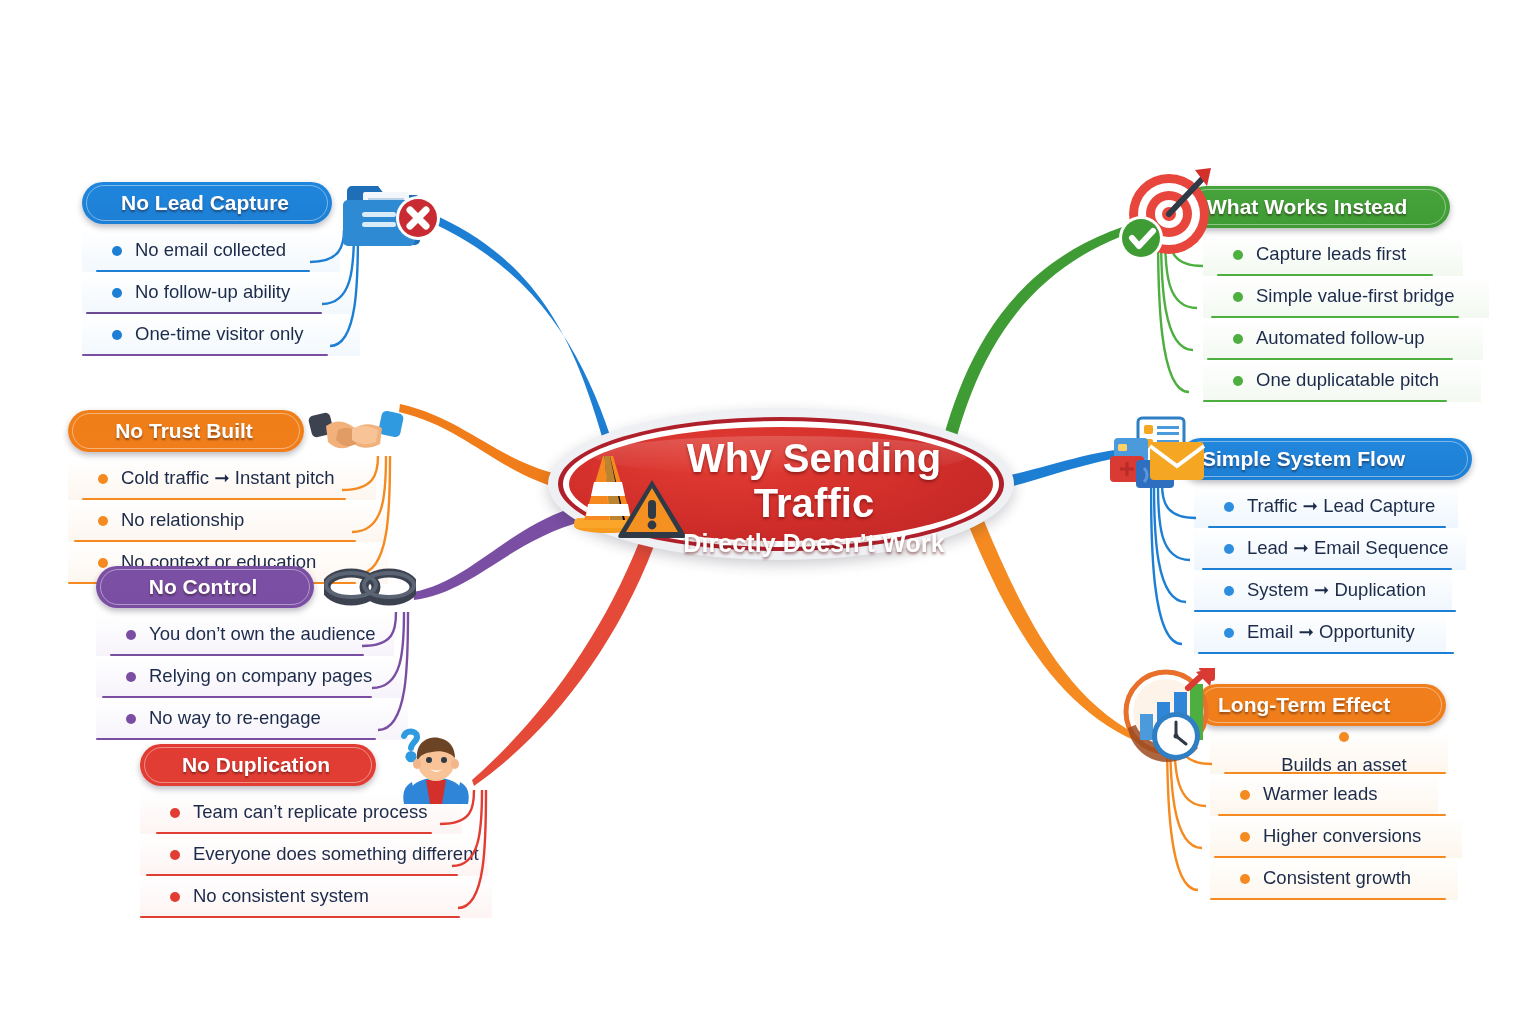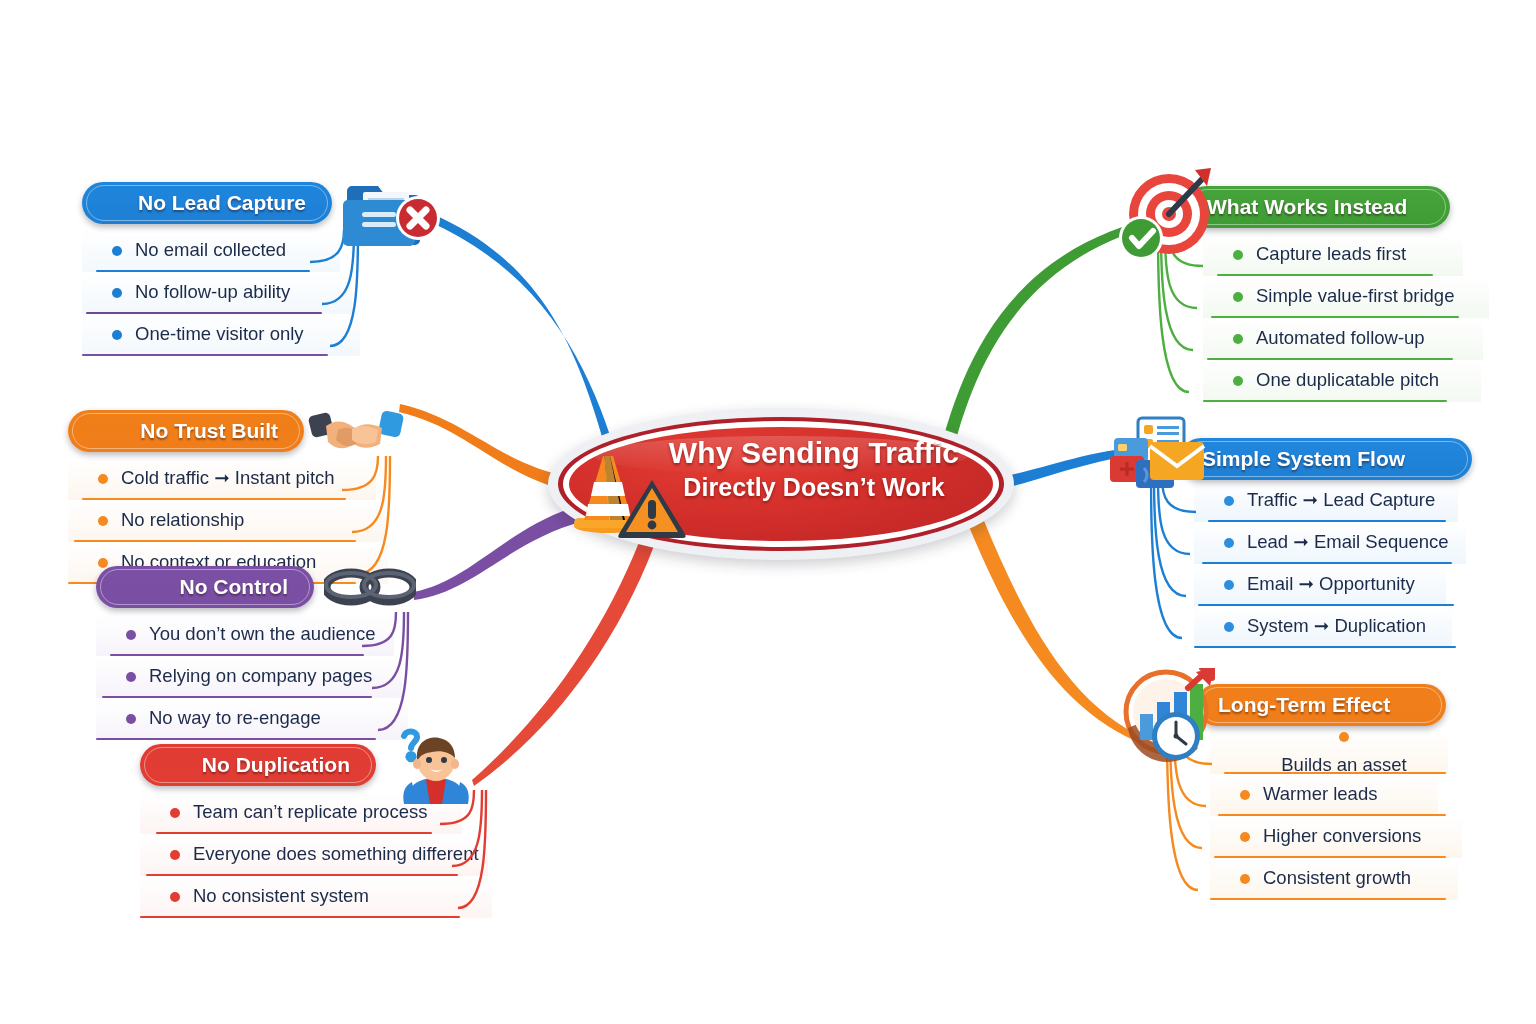--- a/index.html
+++ b/index.html
@@ -37,21 +37,21 @@
   .center-gloss{
     position:absolute;left:6%;top:8%;width:88%;height:34%;border-radius:50%;
     background:linear-gradient(180deg,rgba(255,255,255,.17),rgba(255,255,255,0));
   }
   .center-text{
     position:absolute;left:84px;top:28px;right:18px;
     color:#fff;text-align:center;line-height:1.12;
     text-shadow:0 2px 3px rgba(90,10,10,.55);
     font-weight:700;letter-spacing:.1px;
   }
-  .center-t1{font-size:30px;display:block;}
+  .center-t1{font-size:40px;display:block;}
   .center-t2{font-size:25px;display:block;margin-top:3px;}
 
   
   .branch{position:absolute;}
   .hdr{
     position:relative;height:42px;border-radius:21px;
     display:flex;align-items:center;
     box-shadow:0 3px 6px rgba(25,25,45,.30);
     overflow:hidden;
   }
@@ -72,21 +72,21 @@
   .item .bul{
     width:10px;height:10px;border-radius:50%;flex:0 0 auto;
   }
   .item .txt{position:relative;top:-1px;}
   .rule{position:absolute;height:2px;bottom:0;border-radius:2px;}
 
   
   .side-r .hdr{padding-left:22px;padding-right:26px;justify-content:flex-start;}
   .side-r .item{padding-left:30px;gap:13px;}
   
-  .side-l .hdr{padding-left:22px;padding-right:26px;justify-content:flex-end;}
+  .side-l .hdr{padding-left:22px;padding-right:26px;justify-content:center;}
   .side-l .item{padding-left:30px;gap:13px;}
 
   
   .ic{position:absolute;}
 </style>
 </head>
 <body>
 
 <div id="canvas">
 
@@ -331,40 +331,40 @@
       <circle cx="22" cy="72" r="22" fill="#fff"></circle>
       <circle cx="22" cy="72" r="19" fill="#3f9c35"></circle>
       <path d="M13,72 l7,8 l14,-15" stroke="#fff" stroke-width="6" fill="none" stroke-linecap="round" stroke-linejoin="round"></path>
     </svg>
   </div>
 
   <div class="branch side-r" style="left:1180px;top:438px;width:292px;">
     <div class="hdr" style="background: linear-gradient(rgb(33, 135, 221) 0%, rgb(29, 127, 212) 100%);">
       <span class="hdr-label">Simple System Flow</span>
     </div>
-    <div class="items" style="width:272px;margin-left:14px;text-align:right;">
+    <div class="items" style="margin-top:6px;width:272px;margin-left:14px;text-align:right;">
       <div class="item" style="width: 234px; background: linear-gradient(rgba(255, 255, 255, 0) 0%, rgb(238, 246, 253) 100%);">
         <span class="bul" style="background:#2d8ee0"></span>
         <span class="txt">Traffic ➞ Lead Capture</span>
         <span class="rule" style="left:14px;width:238px;background:#1d7fd4"></span>
       </div>
       <div class="item" style="width: 242px; background: linear-gradient(rgba(255, 255, 255, 0) 0%, rgb(238, 246, 253) 100%);">
         <span class="bul" style="background:#2d8ee0"></span>
         <span class="txt">Lead ➞ Email Sequence</span>
         <span class="rule" style="left:8px;width:250px;background:#1d7fd4"></span>
       </div>
+      <div class="item" style="width: 228px; background: linear-gradient(rgba(255, 255, 255, 0) 0%, rgb(238, 246, 253) 100%);">
+        <span class="bul" style="background:#2d8ee0"></span>
+        <span class="txt">System ➞ Duplication</span>
+        <span class="rule" style="left:0px;width:262px;background:#1d7fd4"></span>
+      </div>
       <div class="item" style="width: 222px; background: linear-gradient(rgba(255, 255, 255, 0) 0%, rgb(238, 246, 253) 100%);">
         <span class="bul" style="background:#2d8ee0"></span>
         <span class="txt">Email ➞ Opportunity</span>
         <span class="rule" style="left:4px;width:256px;background:#1d7fd4"></span>
-      </div>
-      <div class="item" style="width: 228px; background: linear-gradient(rgba(255, 255, 255, 0) 0%, rgb(238, 246, 253) 100%);">
-        <span class="bul" style="background:#2d8ee0"></span>
-        <span class="txt">System ➞ Duplication</span>
-        <span class="rule" style="left:0px;width:262px;background:#1d7fd4"></span>
       </div>
       <svg style="position:absolute;left:-44px;top:-6px;" width="56" height="188" viewBox="0 0 56 188">
         <path d="M46,38 C16,38 12,22 12,4" stroke="#1d7fd4" stroke-width="2.4" fill="none"></path>
         <path d="M40,80 C10,80 8,44 8,4" stroke="#1d7fd4" stroke-width="2.4" fill="none"></path>
         <path d="M36,122 C6,122 4,54 4,4" stroke="#1d7fd4" stroke-width="2.4" fill="none"></path>
         <path d="M32,164 C2,164 1,64 1,4" stroke="#1d7fd4" stroke-width="2.4" fill="none"></path>
       </svg>
     </div>
     <svg class="ic" style="left:-70px;top:-22px;" width="108" height="86" viewBox="0 0 108 86">
       <rect x="28" y="2" width="46" height="44" rx="4" fill="#fff" stroke="#2f7fc4" stroke-width="3"></rect>

